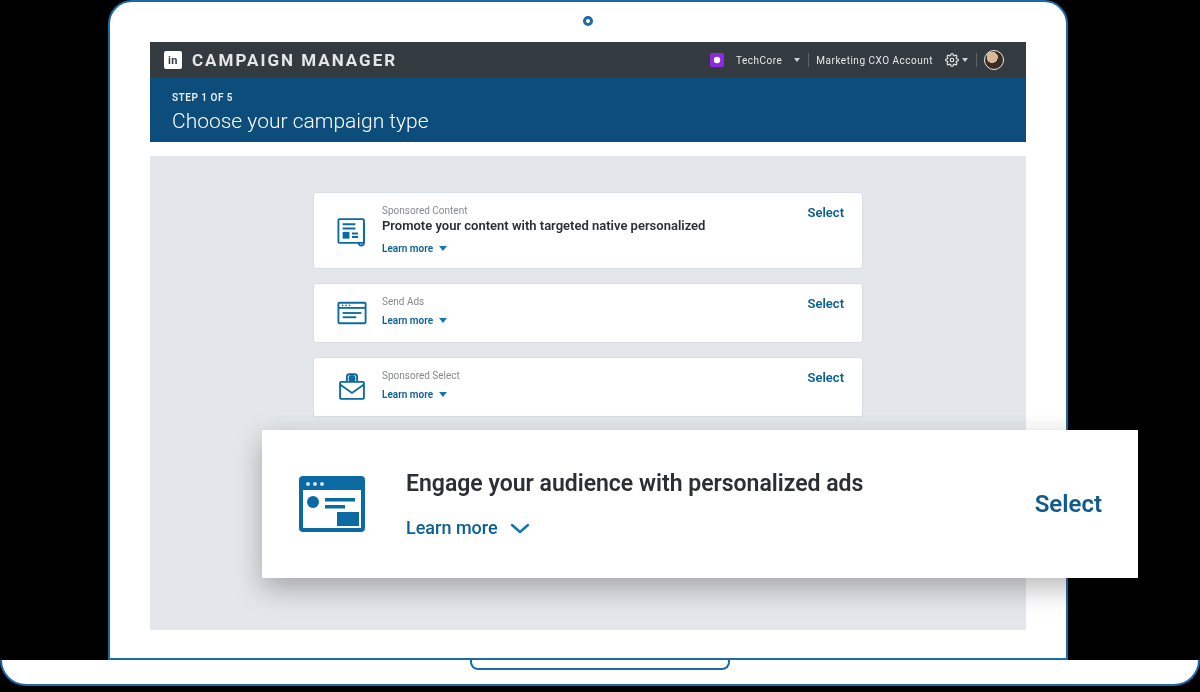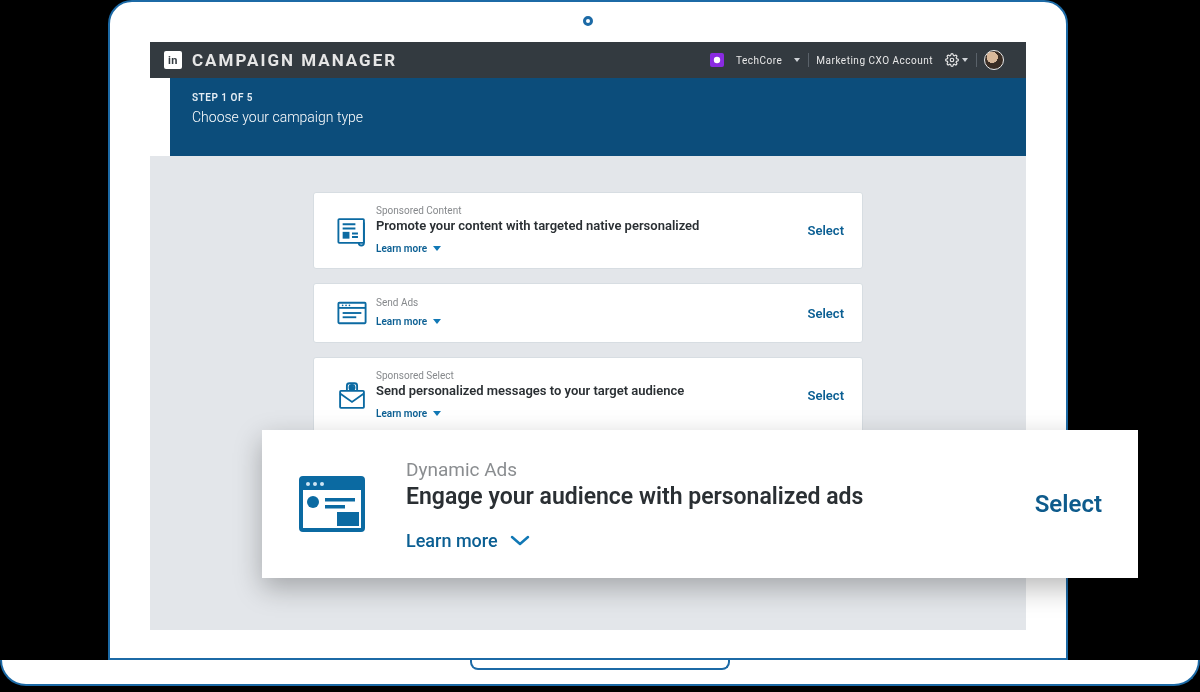--- a/index.html
+++ b/index.html
@@ -142,35 +142,34 @@
     background: radial-gradient(circle at 40% 35%, #d8b89a 0 35%, #3a2d24 36% 100%);
     border: 1px solid #eaeaea;
   }
 
   
   .step-band {
     position: absolute;
     top: 76px;
     left: 40px;
     right: 40px;
-    height: 78px;
+    height: 64px;
     background: #0c4d7b;
     color: #fff;
     padding: 14px 22px 0 22px;
-    margin-left: 20px;
   }
   .step-band .step-label {
     font-size: 10px;
     letter-spacing: .5px;
     font-weight: 600;
     color: #e4edf4;
     margin-bottom: 6px;
   }
   .step-band .step-heading {
-    font-size: 14px;
+    font-size: 21px;
     font-weight: 300;
     color: #fff;
   }
 
   
   .main-canvas {
     position: absolute;
     top: 154px;
     left: 40px;
     right: 40px;
@@ -184,23 +183,22 @@
     display: flex;
     flex-direction: column;
     gap: 14px;
   }
 
   .card {
     background: #fff;
     border: 1px solid #d7dde2;
     border-radius: 3px;
     display: flex;
-    align-items: center;
     padding: 12px 18px;
-    gap: 4px;
+    gap: 10px;
   }
   .card .icon-box {
     width: 40px;
     display: flex;
     align-items: center;
     justify-content: center;
   }
   .card .icon-box svg { width: 34px; height: 34px; }
   .card .card-body { flex: 1; min-width: 0; }
   .card .card-eyebrow {
@@ -384,21 +382,20 @@
           <svg viewBox="0 0 40 40" fill="none" stroke="#0b6aa2" stroke-width="2.2">
             <rect x="6" y="14" width="28" height="20" rx="1"></rect>
             <path d="M6 17l14 10 14-10"></path>
             <path d="M14 14V8a3 3 0 0 1 3-3h6a3 3 0 0 1 3 3v6"></path>
             <circle cx="20" cy="10" r="3" fill="#fff"></circle>
             <text x="20" y="12" font-size="5" font-weight="700" fill="#0b6aa2" text-anchor="middle">in</text>
           </svg>
         </div>
         <div class="card-body">
           <div class="card-eyebrow">Sponsored Select</div>
-          <div class="card-title">Send personalized messages to your target audience</div>
           <div class="learn-more">
             <span>Learn more</span>
             <span class="chev"></span>
           </div>
         </div>
         <div class="select-btn">Select</div>
       </div>
 
     </div>
   </div>
@@ -416,21 +413,20 @@
       <circle cx="11" cy="12" r="2" fill="#cfe5f4"></circle>
       <circle cx="18" cy="12" r="2" fill="#cfe5f4"></circle>
       <circle cx="25" cy="12" r="2" fill="#cfe5f4"></circle>
       <circle cx="16" cy="30" r="6" fill="#0b6aa2"></circle>
       <rect x="28" y="26" width="30" height="3.5" fill="#0b6aa2"></rect>
       <rect x="28" y="33" width="20" height="3.5" fill="#0b6aa2"></rect>
       <rect x="40" y="40" width="22" height="14" fill="#0b6aa2"></rect>
     </svg>
   </div>
   <div class="body">
-    <div class="eyebrow">Dynamic Ads</div>
     <div class="title">Engage your audience with personalized ads</div>
     <div class="learn">
       <span>Learn more</span>
       <svg viewBox="0 0 20 14" fill="none" stroke="#1178b5" stroke-width="2.5" stroke-linecap="round" stroke-linejoin="round">
         <polyline points="2,4 10,11 18,4"></polyline>
       </svg>
     </div>
   </div>
   <div class="select-btn">Select</div>
 </div>

